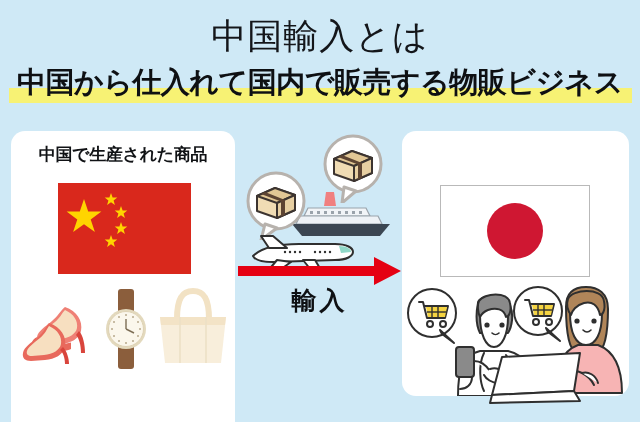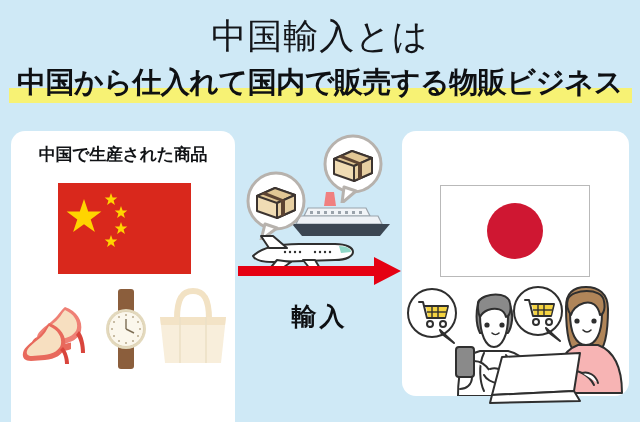--- a/index.html
+++ b/index.html
@@ -124,21 +124,21 @@
   #arrow {
     position: absolute;
     left: 238px;
     top: 256px;
     width: 163px;
     height: 30px;
   }
   #import-label {
     position: absolute;
     left: 238px;
-    top: 300px;
+    top: 284px;
     width: 163px;
     text-align: center;
     font-size: 25px;
     font-weight: bold;
     color: #0e1013;
     letter-spacing: 3px;
     white-space: nowrap;
   }
   .art { position: absolute; }
   .nolabel { pointer-events: none; }

